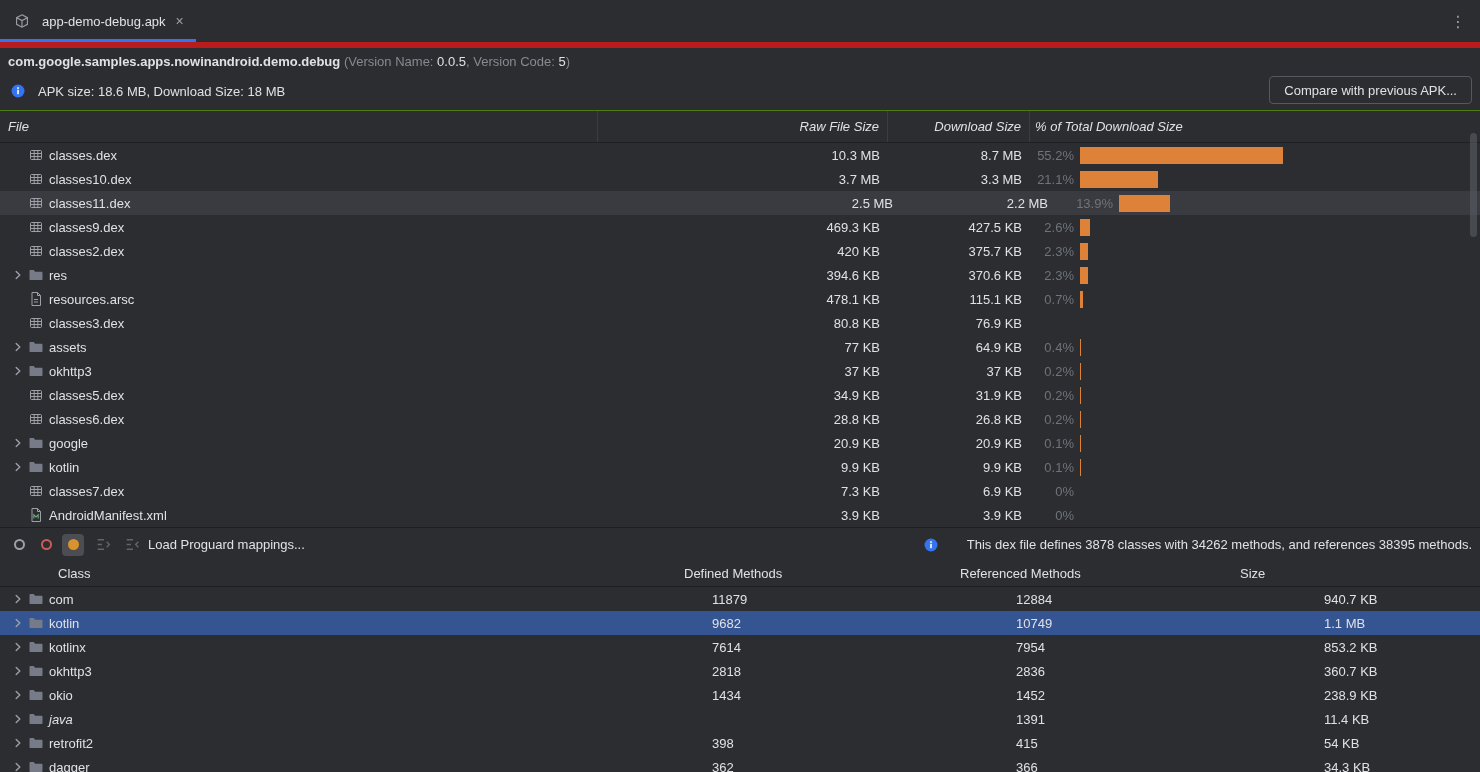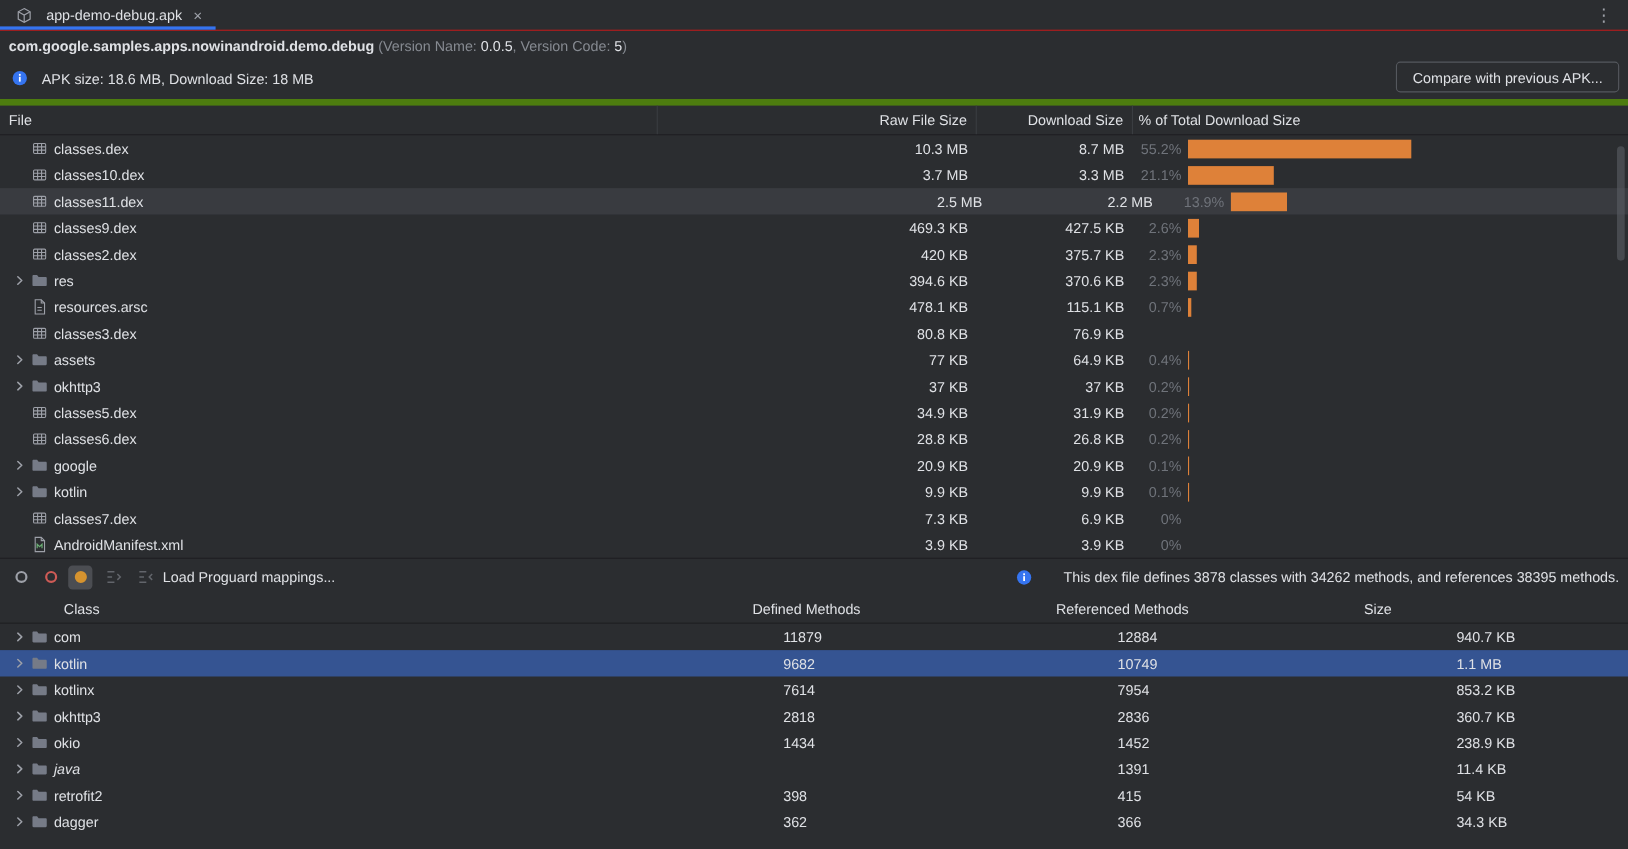--- a/index.html
+++ b/index.html
@@ -8,21 +8,21 @@
     background: #2b2d30;
     font-family: "Liberation Sans", "DejaVu Sans", sans-serif;
     font-size: 13px;
     color: #dfe1e5;
     overflow: hidden;
     -webkit-font-smoothing: antialiased;
   }
   .app { position: relative; width: 1480px; height: 772px; }
 
   
-  .tab-bar { height: 28px; border-bottom: 1px solid #b91c1c; display: flex; align-items: stretch; position: relative; }
+  .tab-bar { height: 48px; border-bottom: 6px solid #b91c1c; display: flex; align-items: stretch; position: relative; }
   .tab { display: flex; align-items: center; gap: 7px; padding: 0 12px 0 12px; position: relative; cursor: default; }
   .tab::after { content: ""; position: absolute; left: 0; right: 0; bottom: 0; height: 3px; background: var(--accent, #3574f0); }
   .tab-title { color: #dfe1e5; }
   .tab-close { color: #9da0a8; font-size: 14px; margin-left: 3px; line-height: 1; }
   .kebab { position: absolute; right: 14px; top: 50%; transform: translateY(-50%); color: #9da0a8; font-size: 16px; }
 
   
   .pkg-line { padding: 6px 8px 2px 8px; white-space: pre; line-height: 16px; }
   .pkg { font-weight: 700; }
   .dim { color: #868a91; }
@@ -31,21 +31,21 @@
   .size-line { position: relative; height: 38px; display: flex; align-items: center; padding: 0 8px; gap: 7px; }
   .size-text { white-space: pre; }
   .compare-btn {
     position: absolute; right: 8px; top: 4px; height: 28px; padding: 0 14px;
     background: transparent; border: 1px solid #55585e; border-radius: 4px;
     color: #dfe1e5; font-size: 13px; font-family: inherit; cursor: default;
   }
 
   
   .ftable-header, .frow { display: grid; grid-template-columns: 598px 290px 142px 1fr; align-items: center; }
-  .ftable-header { height: 33px; border-top: 6px solid #4d7c0f; border-bottom: 1px solid #1e1f22; }
+  .ftable-header { height: 33px; border-top: 1px solid #4d7c0f; border-bottom: 1px solid #1e1f22; font-style: italic; }
   .hcell { height: 100%; display: flex; align-items: center; padding: 0 8px; color: #dfe1e5; border-right: 1px solid #3a3d41; }
   .hcell.hnum { justify-content: flex-end; }
   .hcell.hpct { border-right: none; padding-left: 5px; }
   .frow { height: 24px; }
   .file-cell { display: flex; align-items: flex-end; padding-left: 10px; overflow: hidden; }
   .chev { width: 16px; height: 16px; flex: 0 0 16px; display: flex; align-items: center; justify-content: center; }
   .icon { width: 16px; height: 16px; flex: 0 0 16px; margin: 0 5px 0 2px; display: flex; align-items: center; justify-content: center; }
   .fname { white-space: nowrap; }
   .num { text-align: right; padding-right: 8px; }
   .pcell { display: flex; align-items: center; height: 100%; }

